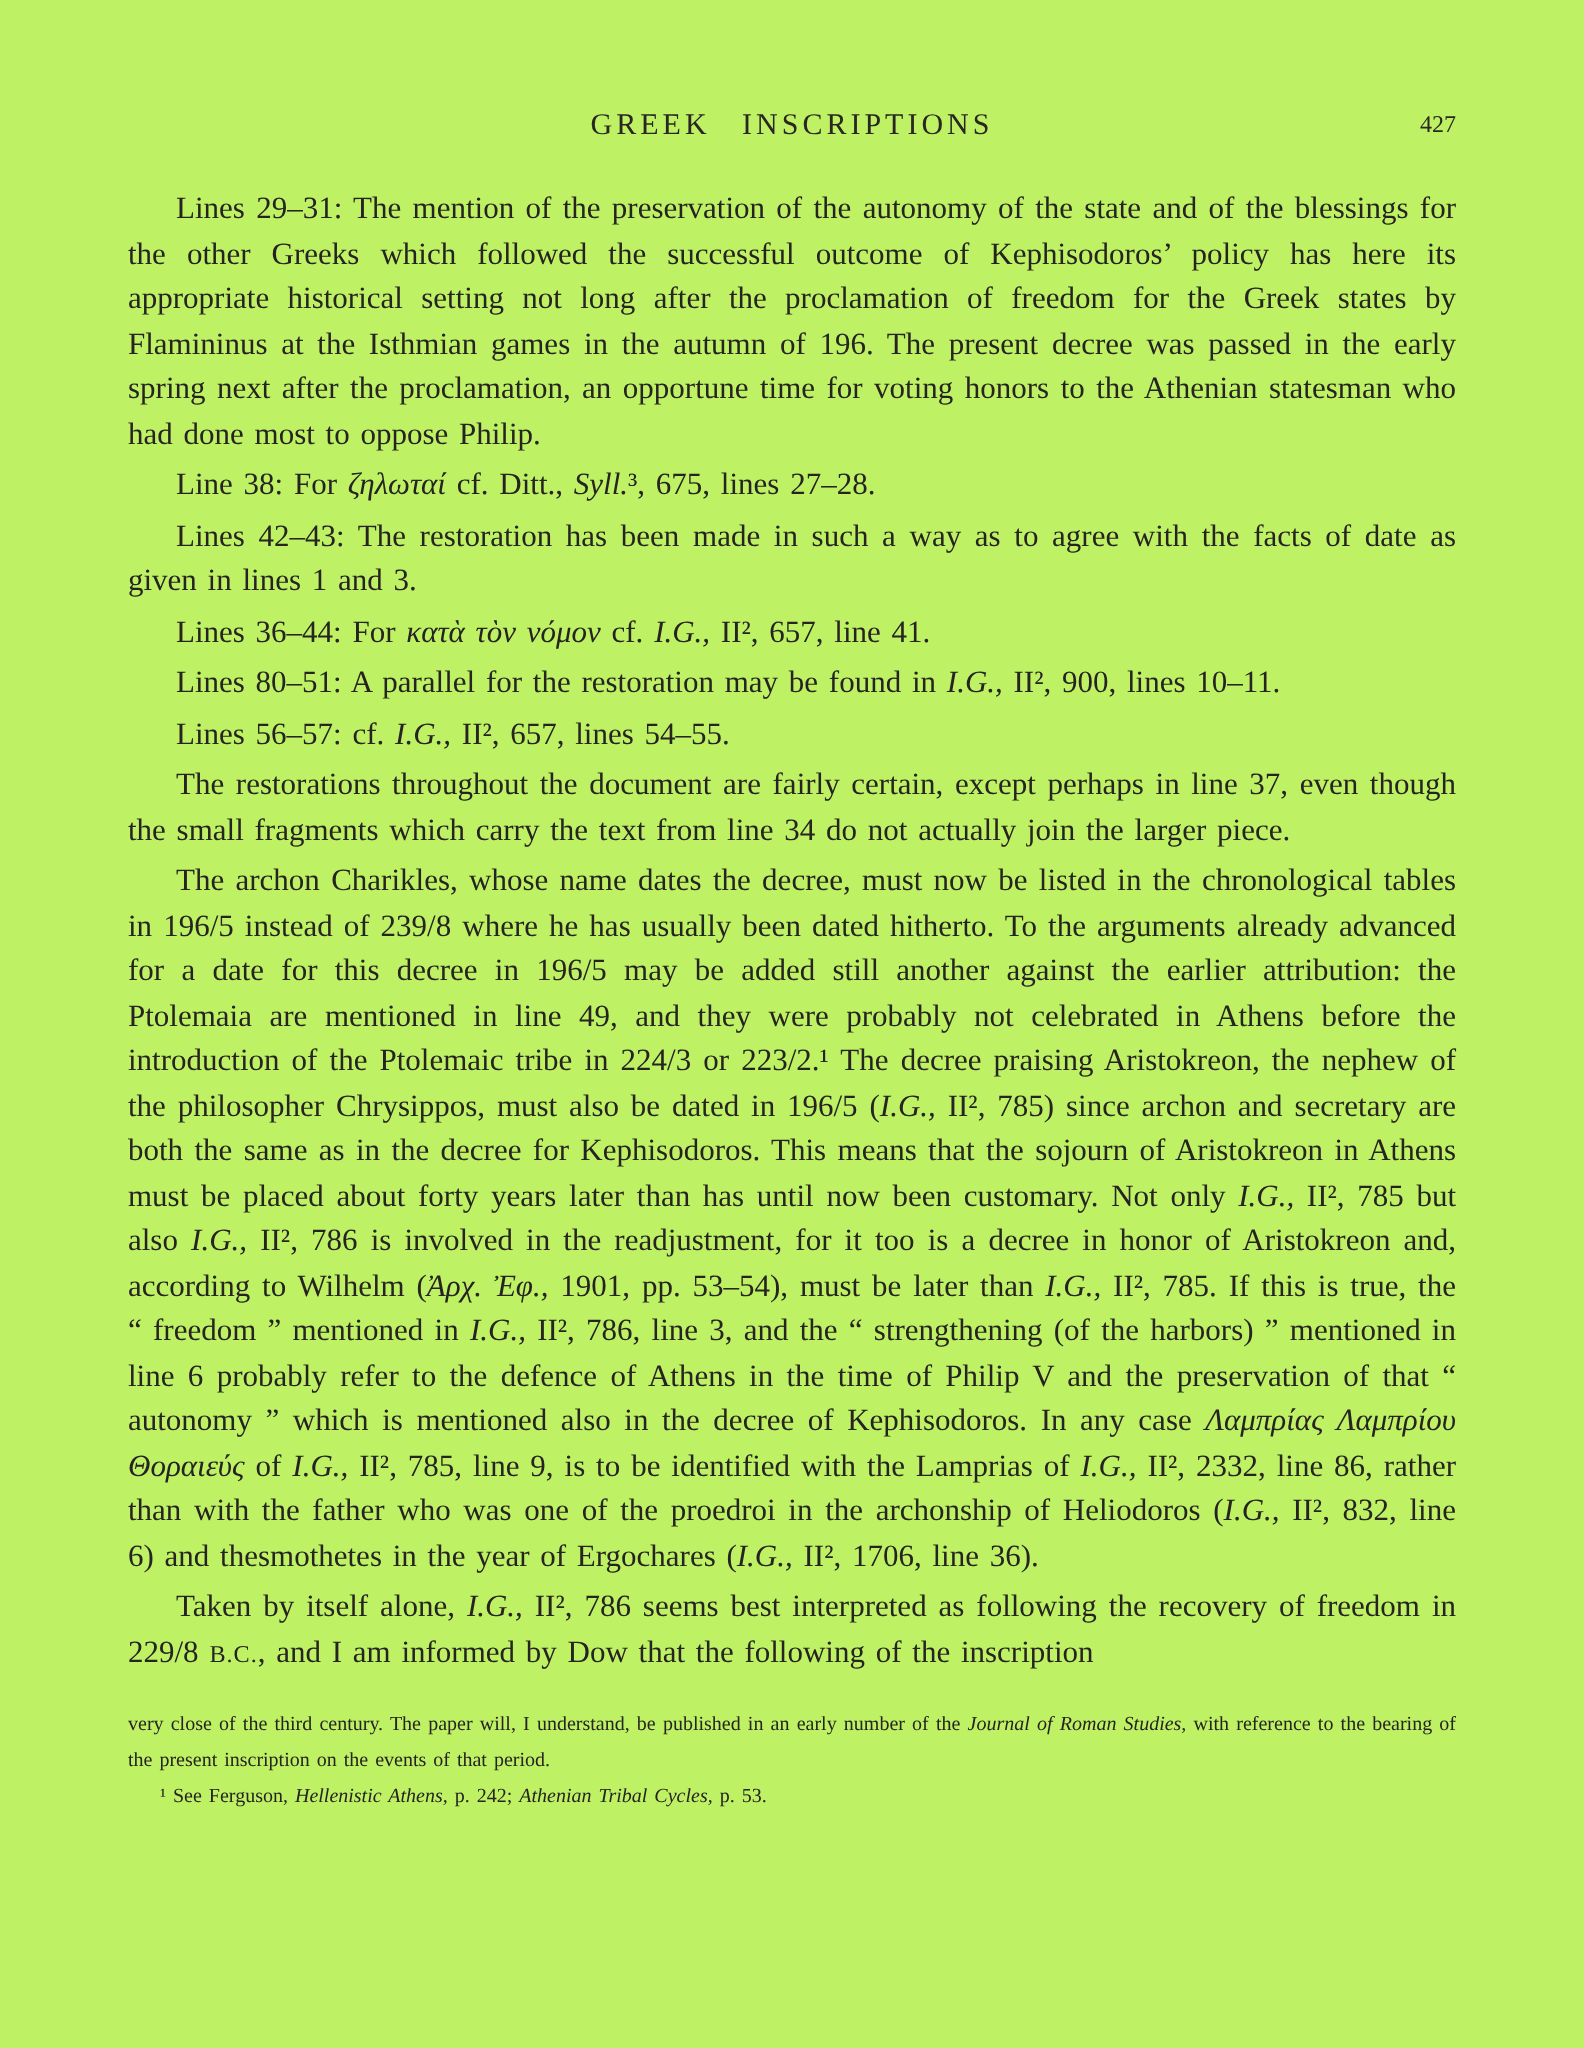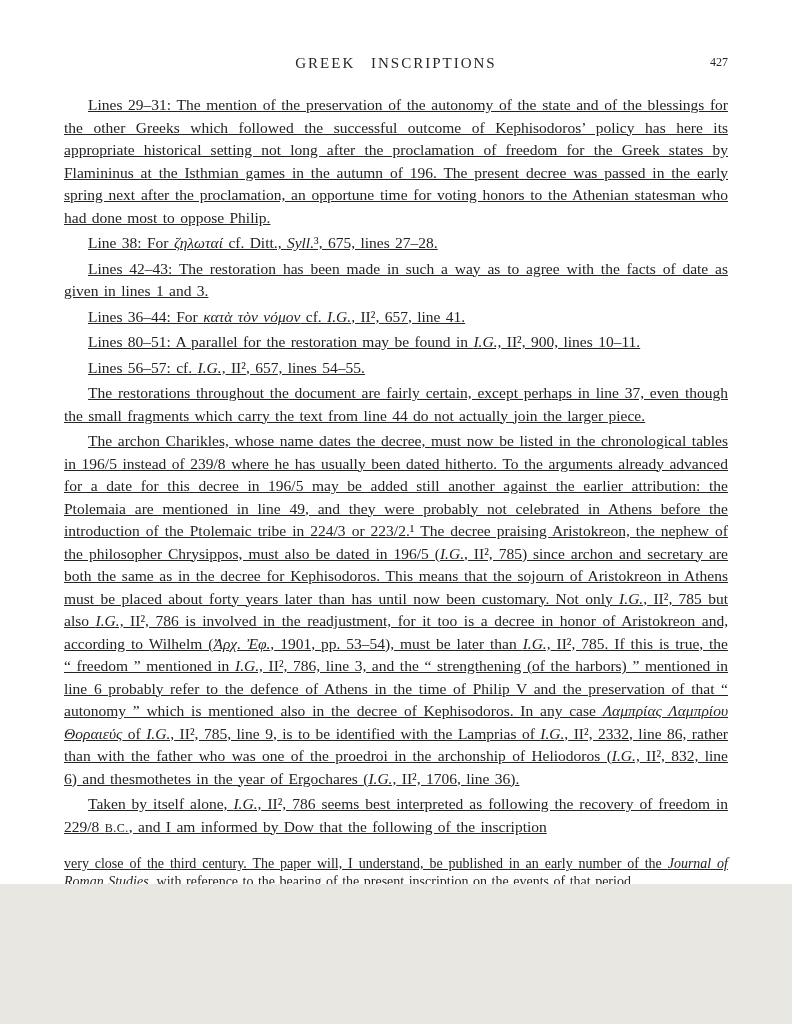--- a/index.html
+++ b/index.html
@@ -3,29 +3,28 @@
 <meta charset="utf-8">
 <style>
   html, body {
     margin: 0;
     padding: 0;
     background: #e9e7e2;
   }
   .page {
     position: relative;
     width: 792px;
-    height: 884px;
+    height: 1024px;
     margin: 0 auto;
     box-sizing: border-box;
     padding: 54px 64px 0 64px;
-    background: #ffffff;
+    background: #bef264;
     color: #262320;
     font-family: "Liberation Serif", "DejaVu Serif", serif;
     overflow: hidden;
-    text-decoration: underline;
   }
   .page-header {
     position: relative;
     text-align: center;
     margin-bottom: 18px;
     height: 22px;
   }
   .running-title {
     display: inline-block;
     margin: 0;
@@ -62,21 +61,21 @@
   }
   .sc {
     font-size: 0.78em;
     letter-spacing: 0.5px;
   }
   .footnotes {
     margin-top: 16px;
   }
   .footnotes .footnote {
     margin: 0;
-    font-size: 14px;
+    font-size: 10px;
     line-height: 18px;
     text-align: justify;
     text-justify: inter-word;
     word-spacing: 1px;
   }
   .footnotes .footnote.indent {
     text-indent: 16px;
   }
 </style>
 </head>
@@ -89,21 +88,21 @@
   </header>
 
   <main class="page-body">
     <section class="paragraphs">
         <p class="para indent"><span>Lines 29–31:  The mention of the preservation of the autonomy of the state and of the blessings for the other Greeks which followed the successful outcome of Kephisodoros’ policy has here its appropriate historical setting not long after the proclamation of freedom for the Greek states by Flamininus at the Isthmian games in the autumn of 196.  The present decree was passed in the early spring next after the proclamation, an opportune time for voting honors to the Athenian statesman who had done most to oppose Philip.</span></p>
         <p class="para indent"><span>Line 38:  For </span><span class="it">ζηλωταί</span><span> cf. Ditt., </span><span class="it">Syll.</span><span>³, 675, lines 27–28.</span></p>
         <p class="para indent"><span>Lines 42–43:  The restoration has been made in such a way as to agree with the facts of date as given in lines 1 and 3.</span></p>
         <p class="para indent"><span>Lines 36–44:  For </span><span class="it">κατὰ τὸν νόμον</span><span> cf. </span><span class="it">I.G.,</span><span> II², 657, line 41.</span></p>
         <p class="para indent"><span>Lines 80–51:  A parallel for the restoration may be found in </span><span class="it">I.G.,</span><span> II², 900, lines 10–11.</span></p>
         <p class="para indent"><span>Lines 56–57:  cf. </span><span class="it">I.G.,</span><span> II², 657, lines 54–55.</span></p>
-        <p class="para indent"><span>The restorations throughout the document are fairly certain, except perhaps in line 37, even though the small fragments which carry the text from line 44 do not actually join the larger piece.</span></p>
+        <p class="para indent"><span>The restorations throughout the document are fairly certain, except perhaps in line 37, even though the small fragments which carry the text from line 34 do not actually join the larger piece.</span></p>
         <p class="para indent"><span>The archon Charikles, whose name dates the decree, must now be listed in the chronological tables in 196/5 instead of 239/8 where he has usually been dated hitherto.  To the arguments already advanced for a date for this decree in 196/5 may be added still another against the earlier attribution: the Ptolemaia are mentioned in line 49, and they were probably not celebrated in Athens before the introduction of the Ptolemaic tribe in 224/3 or 223/2.¹  The decree praising Aristokreon, the nephew of the philosopher Chrysippos, must also be dated in 196/5 (</span><span class="it">I.G.,</span><span> II², 785) since archon and secretary are both the same as in the decree for Kephisodoros.  This means that the sojourn of Aristokreon in Athens must be placed about forty years later than has until now been customary.  Not only </span><span class="it">I.G.,</span><span> II², 785 but also </span><span class="it">I.G.,</span><span> II², 786 is involved in the readjustment, for it too is a decree in honor of Aristokreon and, according to Wilhelm (</span><span class="it">Ἀρχ. Ἐφ.,</span><span> 1901, pp. 53–54), must be later than </span><span class="it">I.G.,</span><span> II², 785.  If this is true, the “ freedom ” mentioned in </span><span class="it">I.G.,</span><span> II², 786, line 3, and the “ strengthening (of the harbors) ” mentioned in line 6 probably refer to the defence of Athens in the time of Philip V and the preservation of that “ autonomy ” which is mentioned also in the decree of Kephisodoros.  In any case </span><span class="it">Λαμπρίας Λαμπρίου Θοραιεύς</span><span> of </span><span class="it">I.G.,</span><span> II², 785, line 9, is to be identified with the Lamprias of </span><span class="it">I.G.,</span><span> II², 2332, line 86, rather than with the father who was one of the proedroi in the archonship of Heliodoros (</span><span class="it">I.G.,</span><span> II², 832, line 6) and thesmothetes in the year of Ergochares (</span><span class="it">I.G.,</span><span> II², 1706, line 36).</span></p>
         <p class="para indent"><span>Taken by itself alone, </span><span class="it">I.G.,</span><span> II², 786 seems best interpreted as following the recovery of freedom in 229/8 </span><span class="sc">B.C.</span><span>, and I am informed by Dow that the following of the inscription</span></p>
       </section>
 
     <section class="footnotes">
         <p class="footnote"><span>very close of the third century.  The paper will, I understand, be published in an early number of the </span><span class="it">Journal of Roman Studies,</span><span> with reference to the bearing of the present inscription on the events of that period.</span></p>
         <p class="footnote indent"><span>¹ See Ferguson, </span><span class="it">Hellenistic Athens,</span><span> p. 242; </span><span class="it">Athenian Tribal Cycles,</span><span> p. 53.</span></p>
       </section>
   </main>
 </div>

